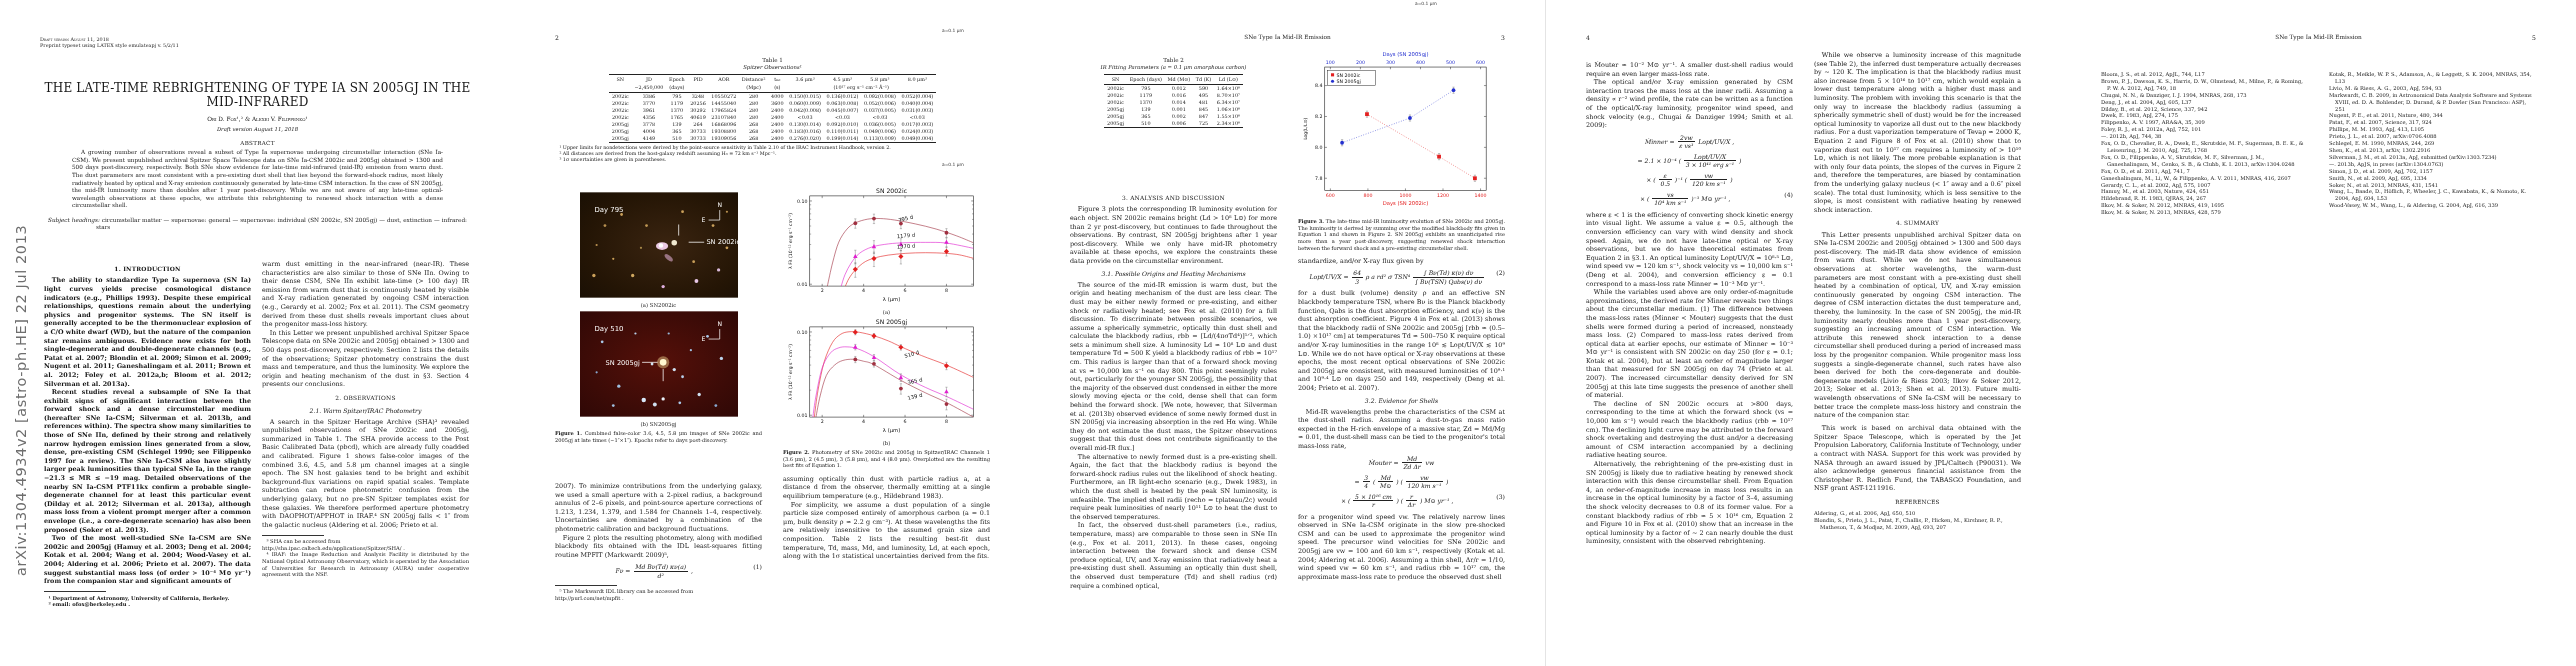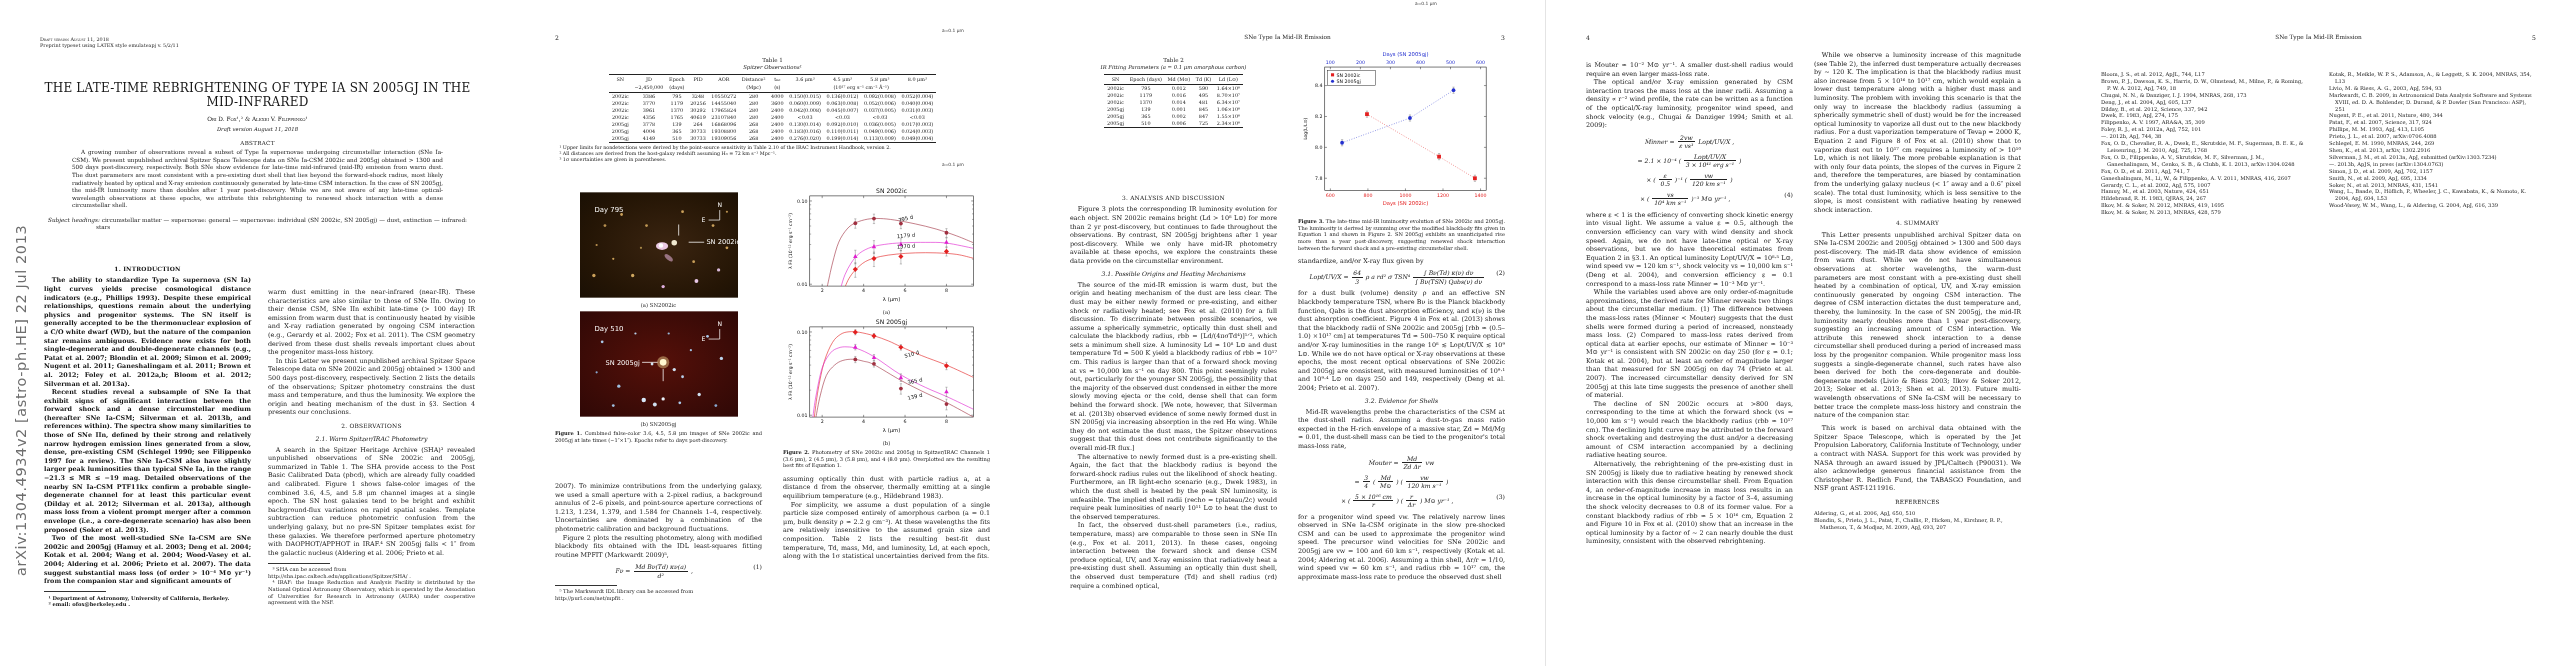--- a/index.html
+++ b/index.html
@@ -90,21 +90,21 @@
       <p>The ability to standardize Type Ia supernova (SN Ia) light curves yields precise cosmological distance indicators (e.g., Phillips 1993). Despite these empirical relationships, questions remain about the underlying physics and progenitor systems. The SN itself is generally accepted to be the thermonuclear explosion of a C/O white dwarf (WD), but the nature of the companion star remains ambiguous. Evidence now exists for both single-degenerate and double-degenerate channels (e.g., Patat et al. 2007; Blondin et al. 2009; Simon et al. 2009; Nugent et al. 2011; Ganeshalingam et al. 2011; Brown et al. 2012; Foley et al. 2012a,b; Bloom et al. 2012; Silverman et al. 2013a).</p>
       <p>Recent studies reveal a subsample of SNe Ia that exhibit signs of significant interaction between the forward shock and a dense circumstellar medium (hereafter SNe Ia-CSM; Silverman et al. 2013b, and references within). The spectra show many similarities to those of SNe IIn, defined by their strong and relatively narrow hydrogen emission lines generated from a slow, dense, pre-existing CSM (Schlegel 1990; see Filippenko 1997 for a review). The SNe Ia-CSM also have slightly larger peak luminosities than typical SNe Ia, in the range −21.3 ≤ MR ≤ −19 mag. Detailed observations of the nearby SN Ia-CSM PTF11kx confirm a probable single-degenerate channel for at least this particular event (Dilday et al. 2012; Silverman et al. 2013a), although mass loss from a violent prompt merger after a common envelope (i.e., a core-degenerate scenario) has also been proposed (Soker et al. 2013).</p>
       <p>Two of the most well-studied SNe Ia-CSM are SNe 2002ic and 2005gj (Hamuy et al. 2003; Deng et al. 2004; Kotak et al. 2004; Wang et al. 2004; Wood-Vasey et al. 2004; Aldering et al. 2006; Prieto et al. 2007). The data suggest substantial mass loss (of order &gt; 10⁻⁴ M⊙ yr⁻¹) from the companion star and significant amounts of</p>
       <div class="fnblock">
         <div class="fnrule"></div>
         <p>¹ Department of Astronomy, University of California, Berkeley.</p>
         <p>² email: ofox@berkeley.edu .</p>
       </div>
     </div>
 
-    <div class="col" style="left:268px;top:260px;margin-top:28px;">
+    <div class="col" style="left:262px;top:260px;">
       <p class="noind">warm dust emitting in the near-infrared (near-IR). These characteristics are also similar to those of SNe IIn. Owing to their dense CSM, SNe IIn exhibit late-time (&gt; 100 day) IR emission from warm dust that is continuously heated by visible and X-ray radiation generated by ongoing CSM interaction (e.g., Gerardy et al. 2002; Fox et al. 2011). The CSM geometry derived from these dust shells reveals important clues about the progenitor mass-loss history.</p>
       <p>In this Letter we present unpublished archival Spitzer Space Telescope data on SNe 2002ic and 2005gj obtained &gt; 1300 and 500 days post-discovery, respectively. Section 2 lists the details of the observations; Spitzer photometry constrains the dust mass and temperature, and thus the luminosity. We explore the origin and heating mechanism of the dust in §3. Section 4 presents our conclusions.</p>
       <div class="sec">2. OBSERVATIONS</div>
       <div class="subsec">2.1. Warm Spitzer/IRAC Photometry</div>
       <p>A search in the Spitzer Heritage Archive (SHA)³ revealed unpublished observations of SNe 2002ic and 2005gj, summarized in Table 1. The SHA provide access to the Post Basic Calibrated Data (pbcd), which are already fully coadded and calibrated. Figure 1 shows false-color images of the combined 3.6, 4.5, and 5.8 μm channel images at a single epoch. The SN host galaxies tend to be bright and exhibit background-flux variations on rapid spatial scales. Template subtraction can reduce photometric confusion from the underlying galaxy, but no pre-SN Spitzer templates exist for these galaxies. We therefore performed aperture photometry with DAOPHOT/APPHOT in IRAF.⁴ SN 2005gj falls &lt; 1″ from the galactic nucleus (Aldering et al. 2006; Prieto et al.</p>
       <div class="fnblock">
         <div class="fnrule"></div>
         <p>³ SHA can be accessed from</p>
         <p class="noind" style="text-indent:0">http://sha.ipac.caltech.edu/applications/Spitzer/SHA/ .</p>
         <p>⁴ IRAF: the Image Reduction and Analysis Facility is distributed by the National Optical Astronomy Observatory, which is operated by the Association of Universities for Research in Astronomy (AURA) under cooperative agreement with the NSF.</p>

